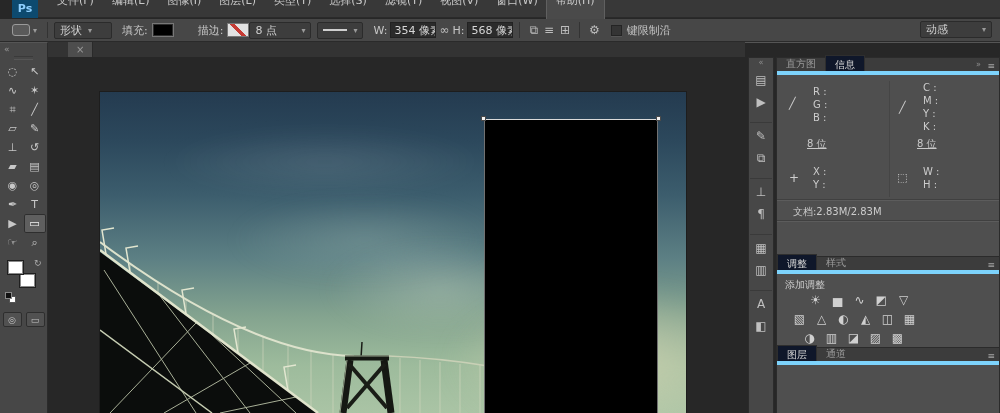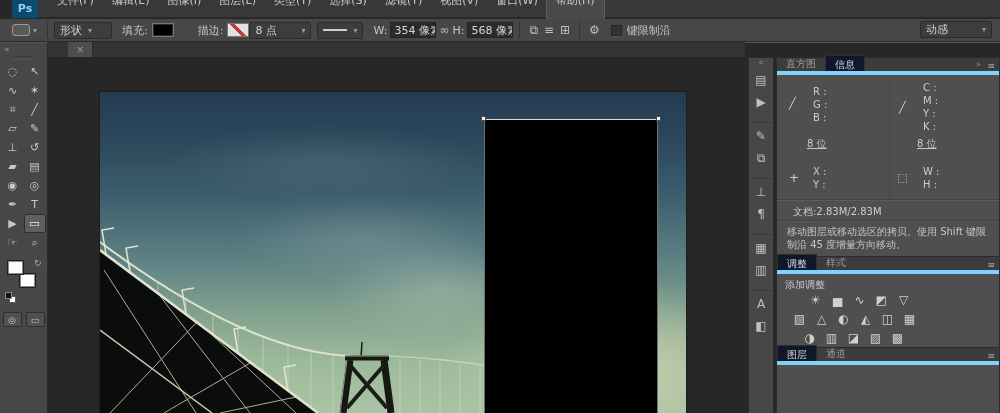--- a/index.html
+++ b/index.html
@@ -371,21 +371,20 @@
               <div>Y :</div>
             </div>
           <span class="dropper" style="left:120px;top:96px;font-size:11px">⬚</span>
           <div class="chan" style="left:146px;top:90px">
               <div>W :</div>
               <div>H :</div>
             </div>
           <div class="hdiv" style="top:124px"></div>
           <div id="doc-size">文档:2.83M/2.83M</div>
           <div class="hdiv" style="top:145px"></div>
-          <div id="tool-hint">移动图层或移动选区的拷贝。使用 Shift 键限制沿 45 度增量方向移动。</div>
         </div>
       </div>
 
       <div class="pgroup">
         <div class="ptabs">
           <div class="ptab active">调整</div>
           <div class="ptab">样式</div>
           <div class="pmenu">≡</div>
         </div>
         <div id="adjust-content">

